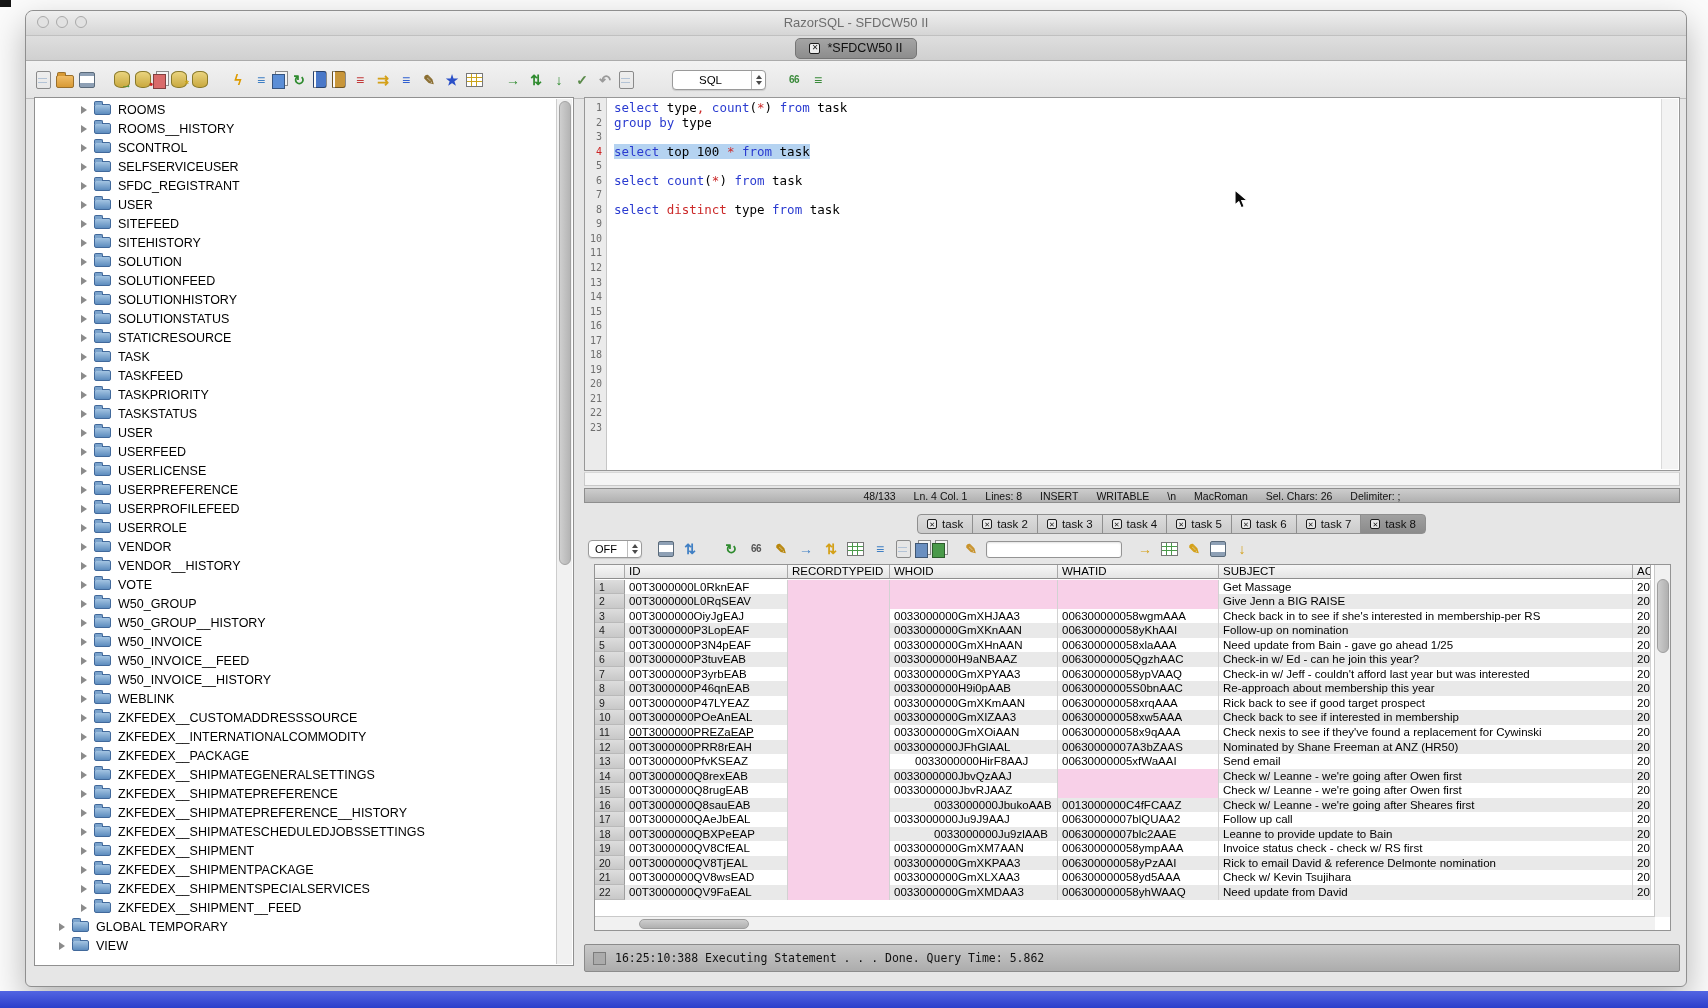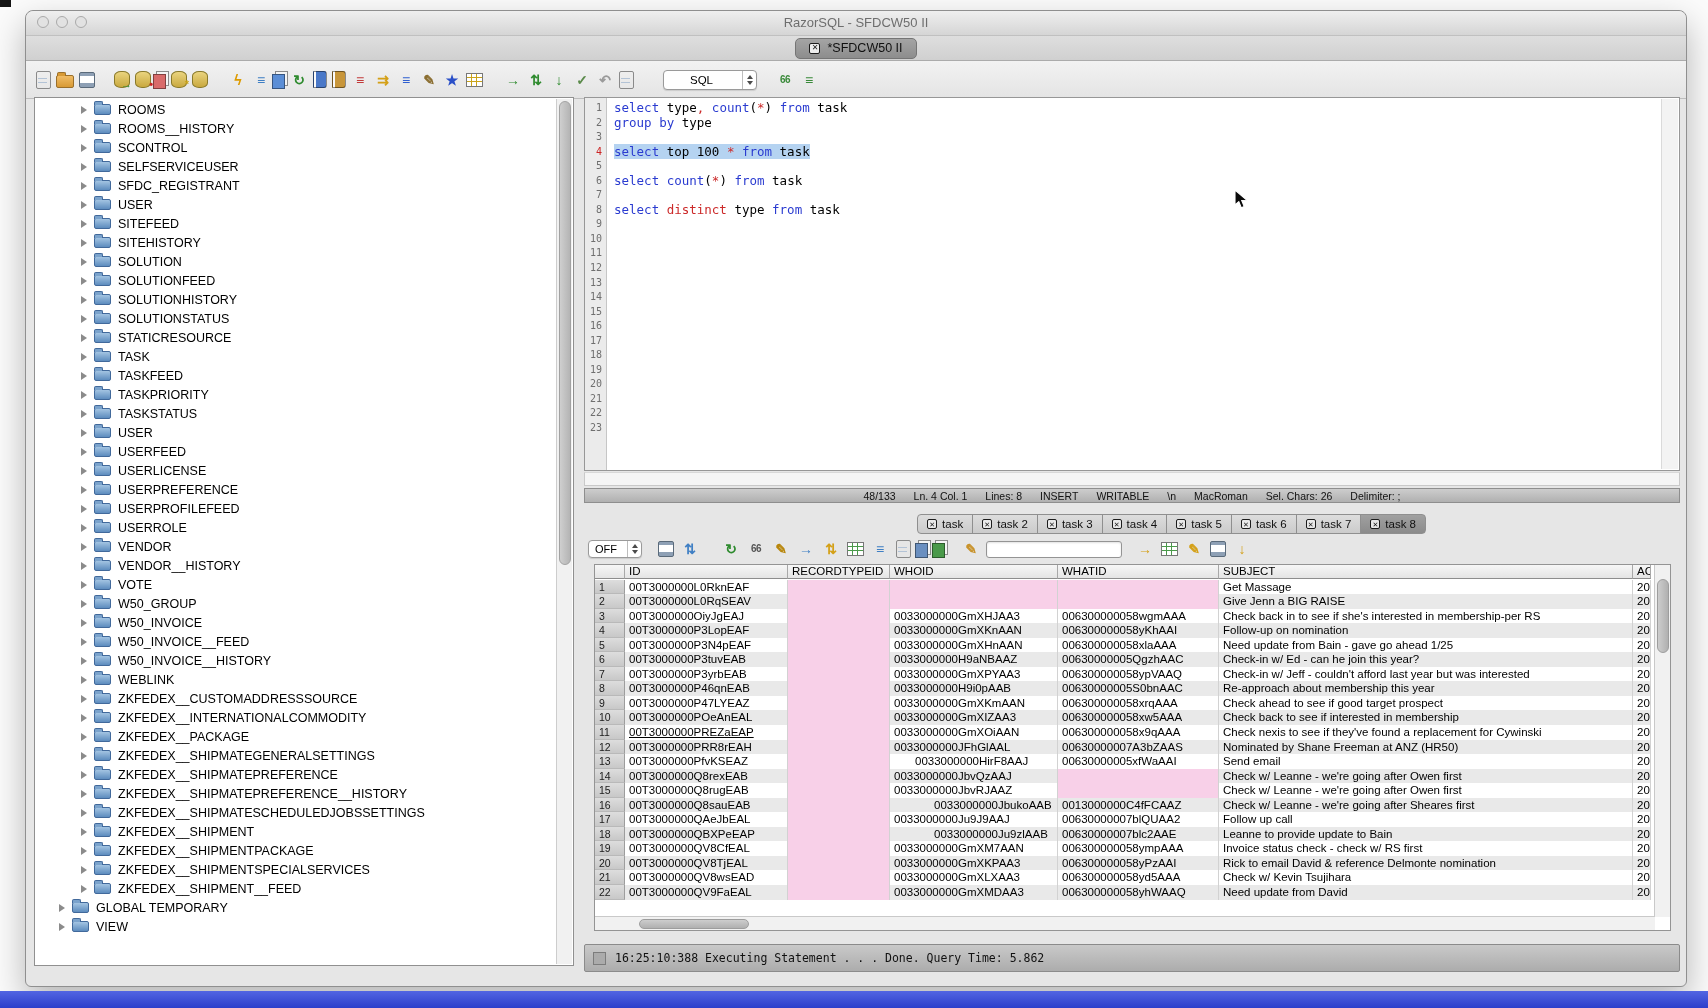--- a/index.html
+++ b/index.html
@@ -180,21 +180,21 @@
         <span class="ic ic-glyph" style="color: rgb(138, 109, 47);">✎</span>
         <span class="ic ic-glyph" style="color: rgb(43, 80, 200);">★</span>
         <span class="ic ic-grid" style="--c: #caa41a;"></span>
         <span class="ic ic-glyph" style="margin-left: 16px; color: rgb(46, 139, 46);">→</span>
         <span class="ic ic-glyph" style="color: rgb(46, 139, 46);">⇅</span>
         <span class="ic ic-glyph" style="color: rgb(46, 139, 46);">↓</span>
         <span class="ic ic-glyph" style="color: rgb(90, 138, 74);">✓</span>
         <span class="ic ic-glyph" style="color: rgb(154, 154, 154);">↶</span>
         <span class="ic ic-page"></span>
       </span>
-    <div class="combo" style="width:94px;margin-left:24px">
+    <div class="combo" style="width:94px;margin-left:33px">
       <span class="lbl" style="padding-left:26px">SQL</span>
       <span class="stepper">
           <b class="up"></b>
           <b class="dn"></b>
         </span>
     </div>
     <span id="tb-right" style="display: inline-flex; gap: 6px; align-items: center;">
         <span class="ic ic-txt" style="margin-left: 14px; color: rgb(58, 138, 58);">66</span>
         <span class="ic ic-glyph" style="color: rgb(58, 138, 58);">≡</span>
       </span>
@@ -330,20 +330,25 @@
           </div>
           <div class="trow lvl1">
             <span class="tri"></span>
             <span class="tfolder"></span>
             <span>VOTE</span>
           </div>
           <div class="trow lvl1">
             <span class="tri"></span>
             <span class="tfolder"></span>
             <span>W50_GROUP</span>
+          </div>
+          <div class="trow lvl1">
+            <span class="tri"></span>
+            <span class="tfolder"></span>
+            <span>W50_GROUP__HISTORY</span>
           </div>
           <div class="trow lvl1">
             <span class="tri"></span>
             <span class="tfolder"></span>
             <span>W50_INVOICE</span>
           </div>
           <div class="trow lvl1">
             <span class="tri"></span>
             <span class="tfolder"></span>
             <span>W50_INVOICE__FEED</span>
@@ -646,21 +651,21 @@
               <div class="gcell data" style="width: 161px;">00630000005S0bnAAC</div>
               <div class="gcell data" style="width: 414px;">Re-approach about membership this year</div>
               <div class="gcell data" style="width: 18px;">200</div>
             </div>
             <div class="grow row-odd">
               <div class="gcell gnum" style="width: 30px;">9</div>
               <div class="gcell data" style="width: 163px;">00T3000000P47LYEAZ</div>
               <div class="gcell data nullv" style="width: 102px;"></div>
               <div class="gcell data" style="width: 168px;">0033000000GmXKmAAN</div>
               <div class="gcell data" style="width: 161px;">006300000058xrqAAA</div>
-              <div class="gcell data" style="width: 414px;">Check ahead to see if good target prospect</div>
+              <div class="gcell data" style="width: 414px;">Rick back to see if good target prospect</div>
               <div class="gcell data" style="width: 18px;">200</div>
             </div>
             <div class="grow row-even">
               <div class="gcell gnum" style="width: 30px;">10</div>
               <div class="gcell data" style="width: 163px;">00T3000000POeAnEAL</div>
               <div class="gcell data nullv" style="width: 102px;"></div>
               <div class="gcell data" style="width: 168px;">0033000000GmXIZAA3</div>
               <div class="gcell data" style="width: 161px;">006300000058xw5AAA</div>
               <div class="gcell data" style="width: 414px;">Check back to see if interested in membership</div>
               <div class="gcell data" style="width: 18px;">200</div>

